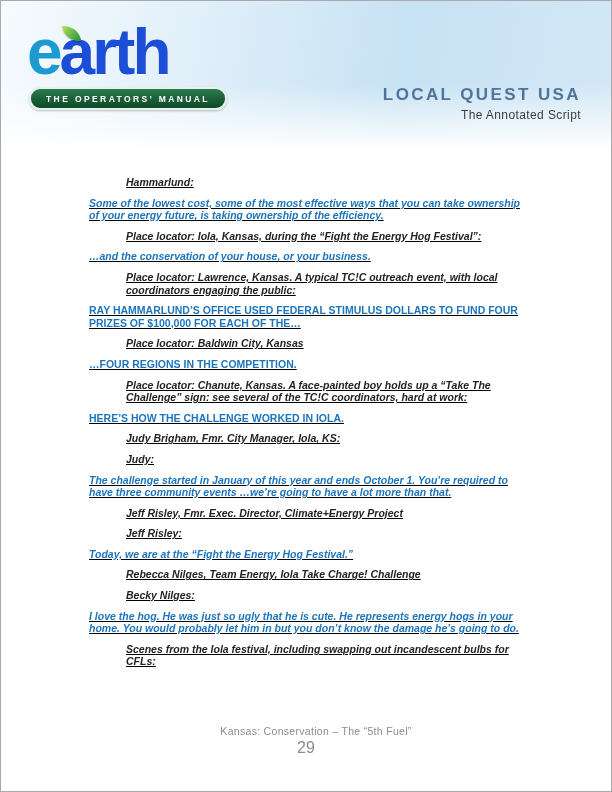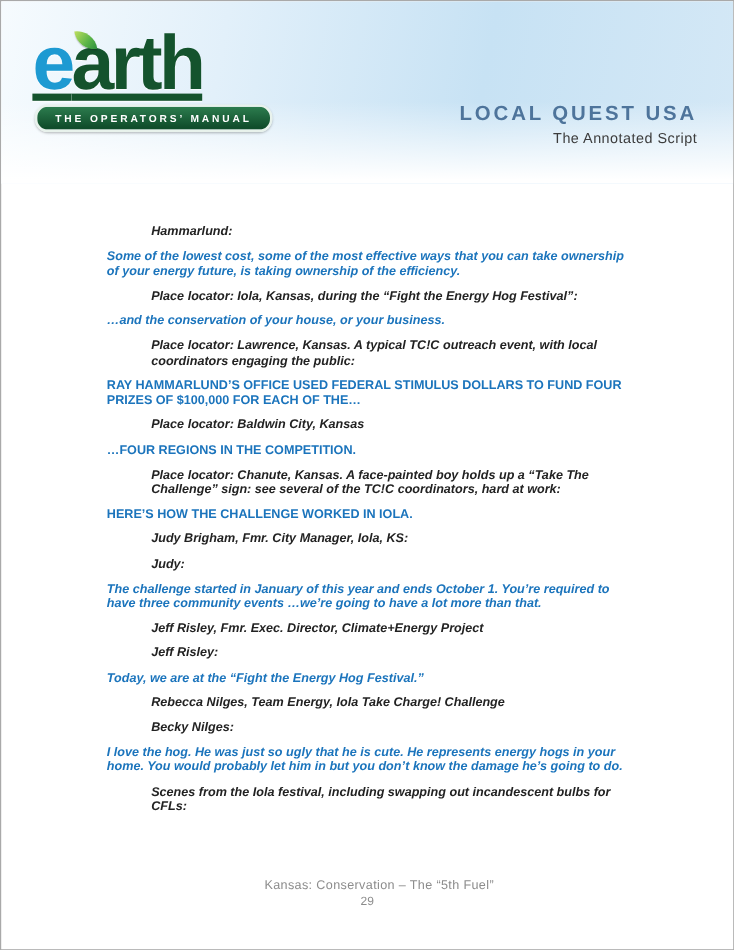--- a/index.html
+++ b/index.html
@@ -32,23 +32,22 @@
     top: 18px;
     left: 26px;
     width: 210px;
   }
   .wordmark {
     position: relative;
     font-size: 64px;
     line-height: 66px;
     font-weight: bold;
     letter-spacing: -3px;
-    color: #14532d;
+    color: #1d4ed8;
     text-shadow: 0 1px 1px rgba(255,255,255,0.8);
-    text-decoration: underline;
   }
   .wordmark::first-letter {
     color: #1d9ad2;
   }
   .leaf {
     position: absolute;
     top: 6px;
     left: 36px;
     width: 17px;
     height: 17px;
@@ -87,23 +86,24 @@
   }
   .doc-subtitle {
     margin-top: 3px;
     font-size: 12px;
     letter-spacing: 0.4px;
     color: #3c3c3c;
   }
   
   .script-body {
     position: absolute;
-    top: 186px;
+    top: 175px;
     left: 88px;
     width: 442px;
+    text-decoration: underline;
   }
   .line {
     margin: 0 0 8px 0;
     font-size: 10.5px;
     line-height: 12.6px;
     font-weight: bold;
   }
   .line.direction {
     margin-left: 37px;
     font-style: italic;
@@ -125,21 +125,21 @@
     text-align: center;
   }
   .footer-caption {
     font-size: 10.5px;
     color: #8c8c8c;
     letter-spacing: 0.3px;
     margin-left: 20px;
   }
   .footer-page {
     margin-top: 2px;
-    font-size: 10px;
+    font-size: 16px;
     color: #8c8c8c;
   }
 </style>
 </head>
 <body>
 
 <div class="page">
 
   <div class="sky"></div>
 

